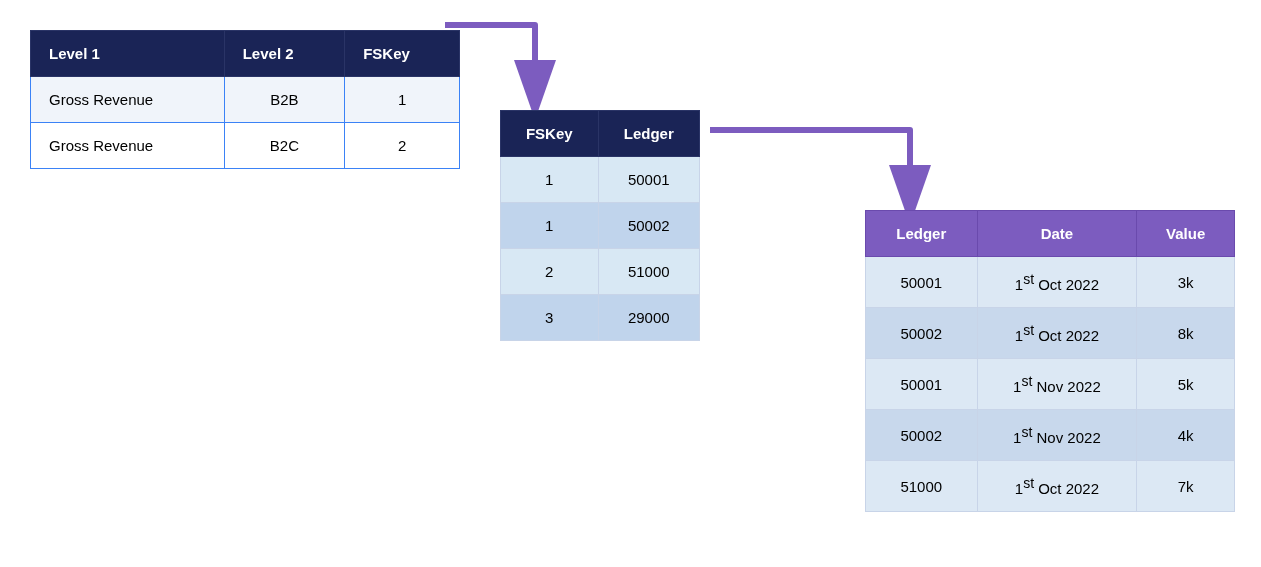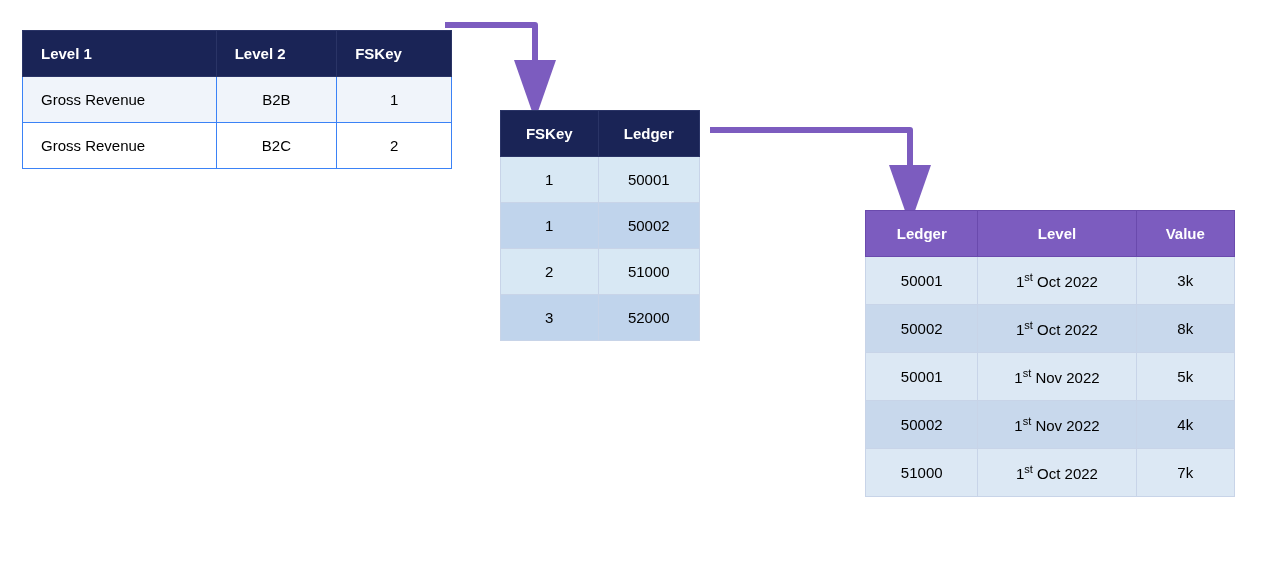--- a/index.html
+++ b/index.html
@@ -12,21 +12,21 @@
       overflow: hidden;
       position: relative;
     }
 
     .page-container {
       width: 1261px;
       height: 567px;
       position: relative;
       display: flex;
       align-items: flex-start;
-      padding: 20px 22px;
+      padding: 20px 30px;
       gap: 0;
     }
 
     
     table {
       border-collapse: collapse;
     }
 
     
     .table1-wrapper {
@@ -134,21 +134,21 @@
       position: absolute;
       left: 700px;
       top: 120px;
     }
 
     svg.arrow {
       overflow: visible;
     }
 
     sup {
-      font-size: 11px;
+      font-size: 14px;
       vertical-align: super;
       text-align: right;
     }
   </style>
 </head>
 <body>
 
 <div class="page-container">
 
   <div class="table1-wrapper">
@@ -202,21 +202,21 @@
           <tr>
             <td>1</td>
             <td>50002</td>
           </tr>
           <tr>
             <td>2</td>
             <td>51000</td>
           </tr>
           <tr>
             <td>3</td>
-            <td>52000</td>
+            <td>29000</td>
           </tr>
         </tbody>
     </table>
   </div>
 
   <div class="arrow2">
     <svg width="220" height="120" class="arrow">
       <defs>
         <marker id="arrowhead2" markerWidth="10" markerHeight="7" refX="10" refY="3.5" orient="auto">
           <polygon points="0 0, 10 3.5, 0 7" fill="#7c5cbf"></polygon>
@@ -224,21 +224,21 @@
       </defs>
       <path d="M 10 10 L 210 10 L 210 105" fill="none" stroke="#7c5cbf" stroke-width="6" marker-end="url(#arrowhead2)" stroke-linejoin="round"></path>
     </svg>
   </div>
 
   <div class="table3-wrapper">
     <table class="table3">
       <thead>
         <tr>
           <th>Ledger</th>
-          <th>Level</th>
+          <th>Date</th>
           <th>Value</th>
         </tr>
       </thead>
       <tbody id="table3-body">
       <tr>
             <td>50001</td>
             <td>1<sup>st</sup> Oct 2022</td>
             <td>3k</td>
           </tr>
           <tr>

